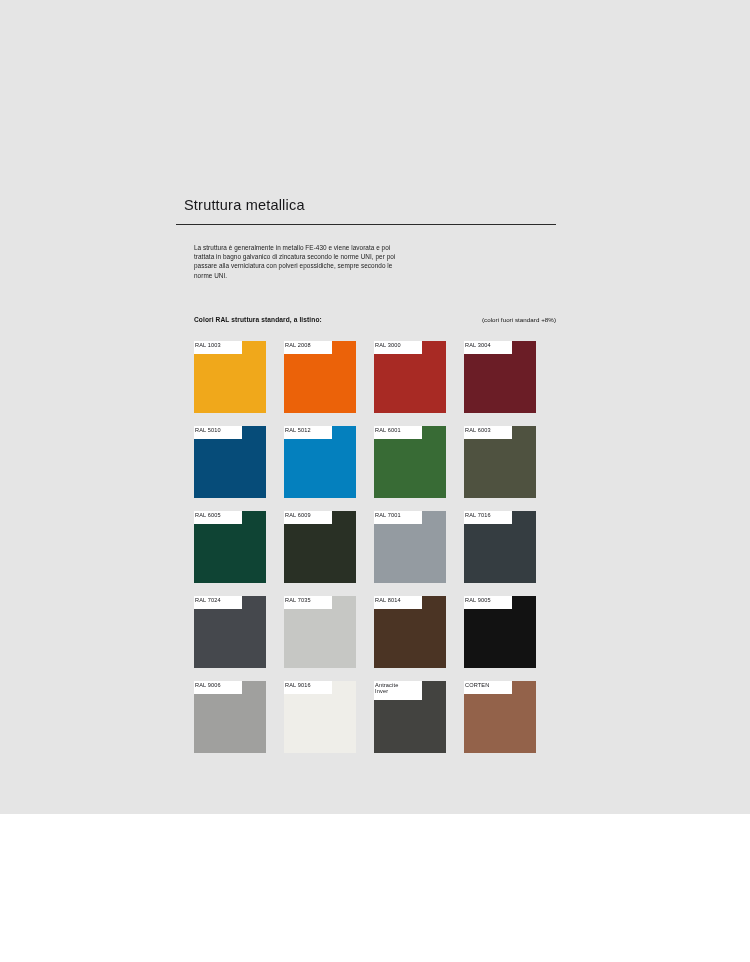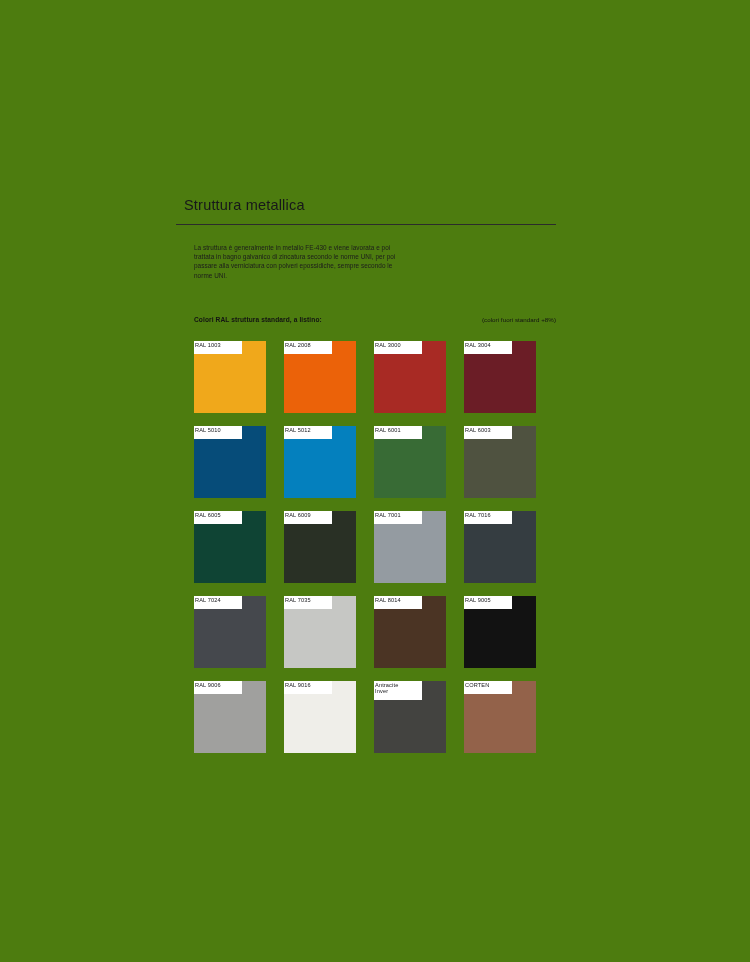--- a/index.html
+++ b/index.html
@@ -15,22 +15,22 @@
     font-family: "Liberation Sans", sans-serif;
     color: #1a1a1a;
     overflow: hidden;
   }
 
   .page {
     position: absolute;
     left: 0;
     top: 0;
     width: 750px;
-    height: 962px;
-    background: #4d7c0f;
+    height: 814px;
+    background: #e5e5e5;
   }
 
   .content {
     position: absolute;
     left: 176px;
     top: 196px;
     width: 380px;
   }
 
   .page-title {

